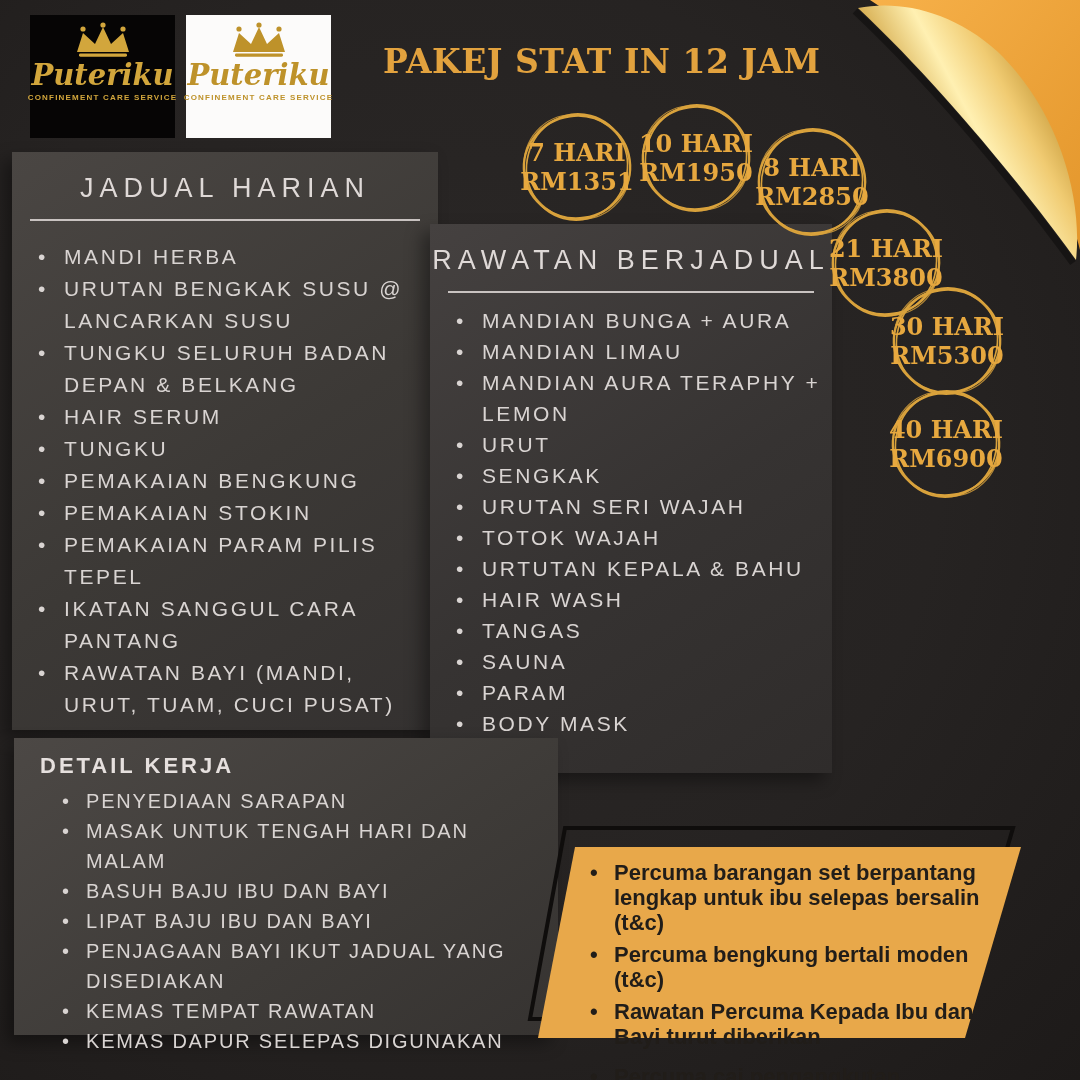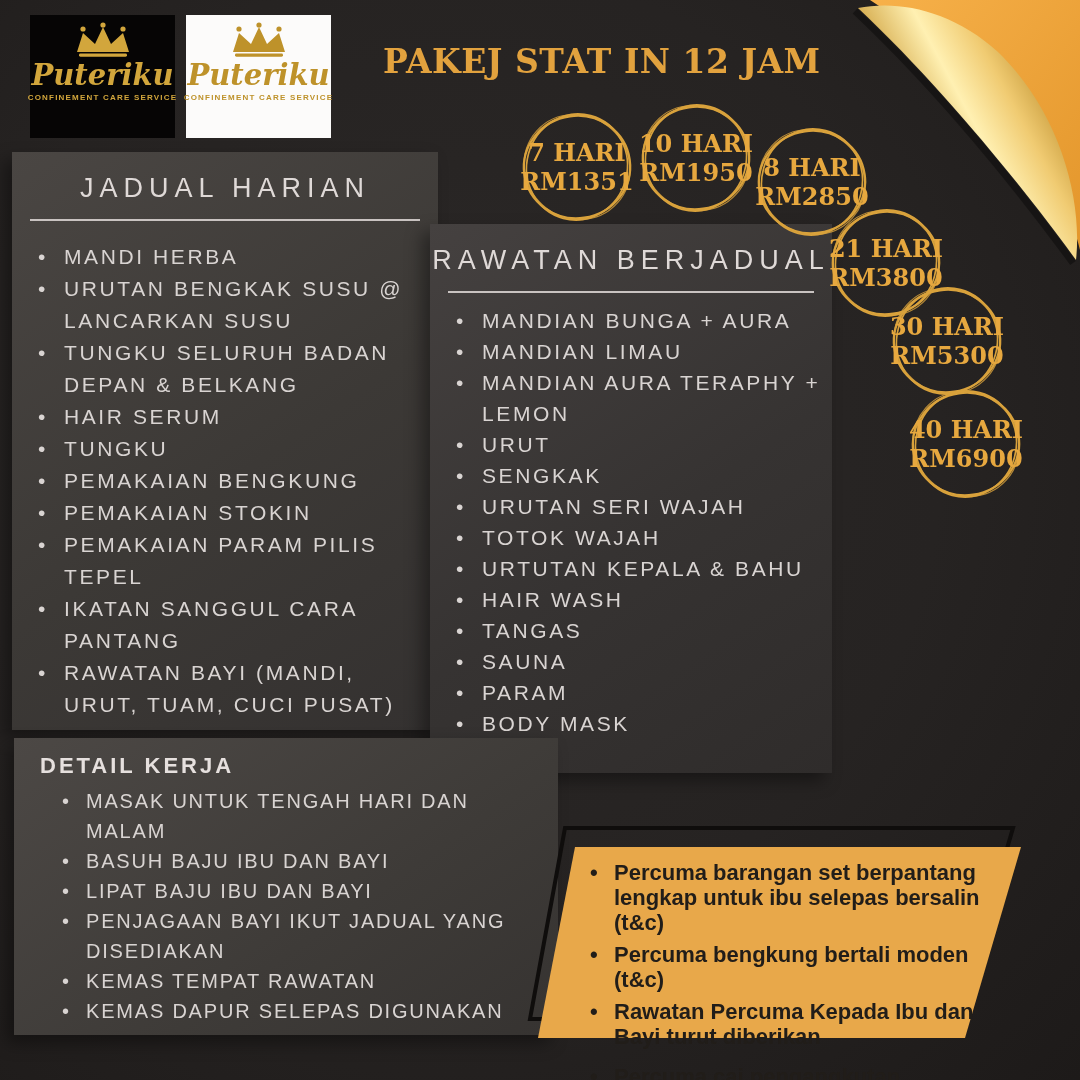--- a/index.html
+++ b/index.html
@@ -84,21 +84,21 @@
   .pkg svg.ring{position:absolute;left:0;top:0;width:116px;height:116px;}
   .pkg .dur,.pkg .price{
     position:relative;font-family:"DejaVu Serif",serif;font-weight:bold;
     font-size:24px;line-height:29px;color:#E7A83F;white-space:nowrap;
   }
   .pkg-7 {left:519px;top:109px;}
   .pkg-10{left:638px;top:100px;}
   .pkg-14{left:754px;top:124px;}
   .pkg-21{left:828px;top:205px;}
   .pkg-30{left:889px;top:283px;}
-  .pkg-40{left:908px;top:386px;}
+  .pkg-40{left:888px;top:386px;}
 
   
   .perk-svg{position:absolute;left:510px;top:810px;z-index:4;}
   .perk-content{
     position:absolute;left:538px;top:847px;width:483px;height:191px;z-index:5;
   }
   ul.perks{
     list-style:none;margin:0;padding:13px 0 0 76px;width:396px;
     font-weight:bold;font-size:22px;line-height:25px;color:#211D19;
   }
@@ -173,20 +173,21 @@
         <li>TANGAS</li>
         <li>SAUNA</li>
         <li>PARAM</li>
         <li>BODY MASK</li>
       </ul>
   </section>
 
   <section class="panel panel-detail">
     <h3 class="detail-heading">DETAIL KERJA</h3>
     <ul class="plist">
+        <li>PENYEDIAAN SARAPAN</li>
         <li>MASAK UNTUK TENGAH HARI DAN MALAM</li>
         <li>BASUH BAJU IBU DAN BAYI</li>
         <li>LIPAT BAJU IBU DAN BAYI</li>
         <li>PENJAGAAN BAYI IKUT JADUAL YANG DISEDIAKAN</li>
         <li>KEMAS TEMPAT RAWATAN</li>
         <li>KEMAS DAPUR SELEPAS DIGUNAKAN</li>
       </ul>
   </section>
 
   <div class="pkg pkg-7">

